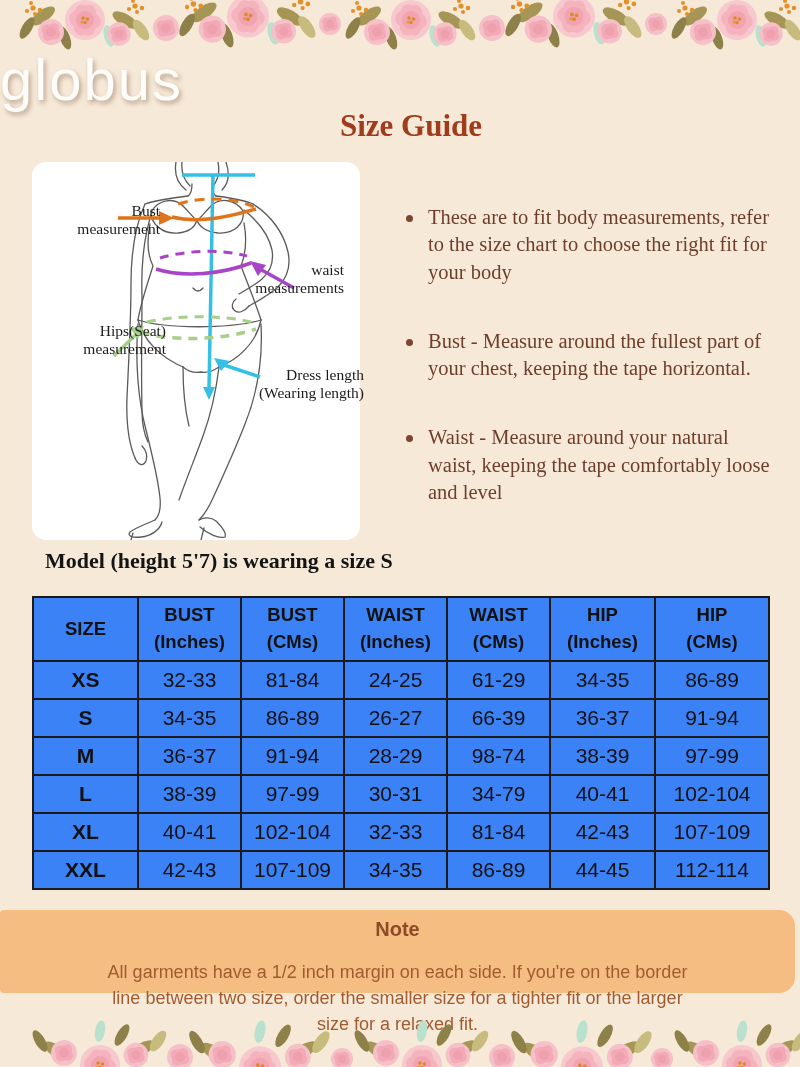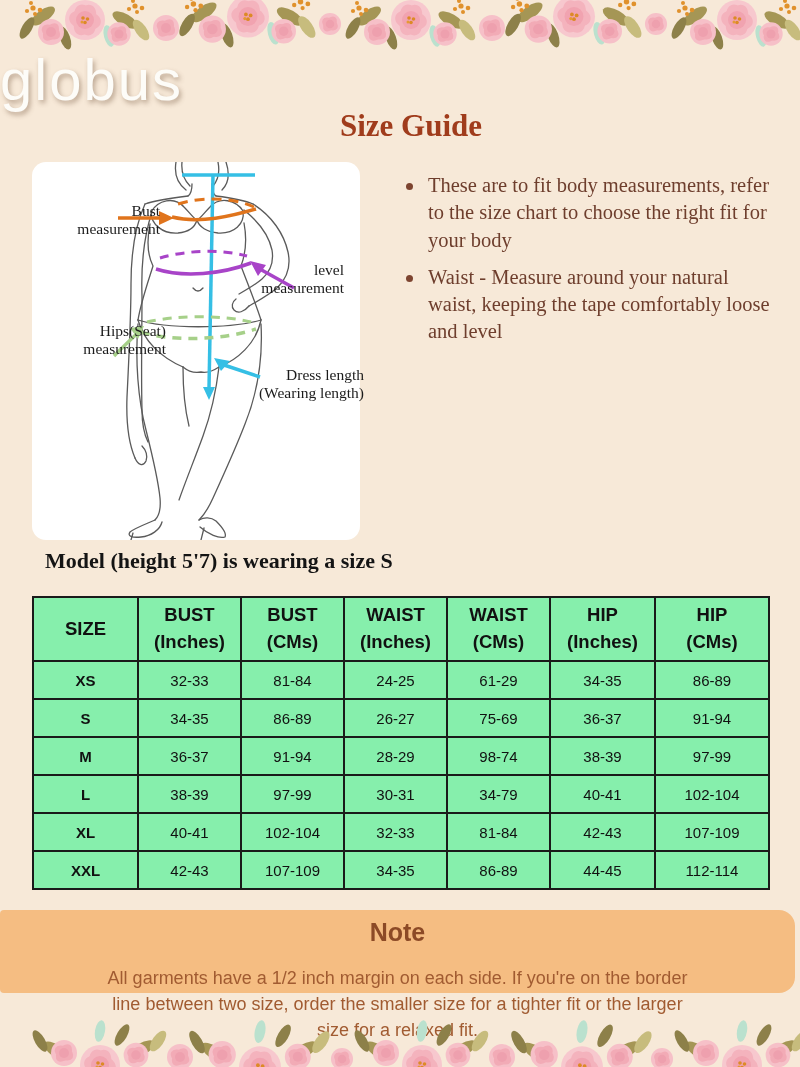--- a/index.html
+++ b/index.html
@@ -36,52 +36,52 @@
   .lbl-bust{left:16px;top:40px;width:112px;}
   .lbl-waist{left:212px;top:99px;width:100px;}
   .lbl-hips{left:14px;top:160px;width:120px;}
   .lbl-dress{left:222px;top:204px;width:110px;}
   
   .bullets{
     position:absolute;left:403px;top:172px;width:374px;
     display:flex;flex-direction:column;gap:10px;
     color:#6e3e2d;font-size:20.5px;line-height:1.33;
   }
-  .bullet-item{display:flex;}
+  .bullet-item{display:flex;margin-top:32px;}
   .bullet-dot{
     flex:none;width:7px;height:7px;border-radius:50%;
     background:#7d4430;margin:11px 15px 0 3px;
   }
   
   .model-note{
     position:absolute;left:45px;top:548px;
     font-size:22px;font-weight:700;color:#141414;
   }
   
   table.size-table{
     position:absolute;left:32px;top:596px;width:736px;
-    border-collapse:collapse;background:#86efac;
+    border-collapse:collapse;background:#3b82f6;
     font-family:"Liberation Sans", sans-serif;table-layout:fixed;padding-left:36px;
   }
   .size-table th,.size-table td{
     border:2px solid #1a1a1a;text-align:center;vertical-align:middle;
     padding:0;color:#111;
   }
   .size-table th{height:62px;font-size:18.5px;font-weight:700;line-height:1.45;}
-  .size-table td{height:36px;font-size:15px;font-weight:400;}
+  .size-table td{height:36px;font-size:21px;font-weight:400;}
   .size-table td.size-col{font-weight:700;}
   .size-table th span{display:block;}
   
   .note-box{
     position:absolute;left:0;top:910px;width:795px;height:83px;
     background:#f5bd82;border-radius:4px 16px 16px 4px;
     font-family:"Liberation Sans", sans-serif;
   }
   .note-title{
-    text-align:center;font-size:25px;font-weight:700;color:#8c4a26;
+    text-align:center;font-size:20px;font-weight:700;color:#8c4a26;
     margin-top:8px;
   }
   .note-text{
     width:600px;margin:18px auto 0;text-align:center;
     font-size:18px;line-height:1.45;color:#a15b31;
   }
 </style>
 </head>
 <body>
 
@@ -233,29 +233,33 @@
     </g>
 
     <g>
       <path d="M109,170 C140,180 192,178 224,167" stroke="#a6d089" stroke-width="3.5" fill="none" stroke-dasharray="9 7"></path>
       <path d="M115,160 C145,153 192,153 219,160" stroke="#a6d089" stroke-width="3" fill="none" stroke-dasharray="9 7"></path>
       <path d="M82,194 C92,184 100,176 108,169" stroke="#a6d089" stroke-width="3.5" fill="none"></path>
       <path d="M112,164 L98,166 L106,177 Z" fill="#a6d089"></path>
     </g>
   </svg>
   <div class="fig-label lbl-bust">Bust measurement</div>
-  <div class="fig-label lbl-waist">level measurement</div>
+  <div class="fig-label lbl-waist">waist measurements</div>
   <div class="fig-label lbl-dress">Dress length (Wearing length)</div>
   <div class="fig-label lbl-hips">Hips(Seat) measurement</div>
 </div>
 
 <div class="bullets">
   <div class="bullet-item">
     <span class="bullet-dot"></span>
     <span>These are to fit body measurements, refer to the size chart to choose the right fit for your body</span>
+  </div>
+  <div class="bullet-item">
+    <span class="bullet-dot"></span>
+    <span>Bust - Measure around the fullest part of your chest, keeping the tape horizontal.</span>
   </div>
   <div class="bullet-item">
     <span class="bullet-dot"></span>
     <span>Waist - Measure around your natural waist, keeping the tape comfortably loose and level</span>
   </div>
 </div>
 
 <div class="model-note">Model (height 5'7) is wearing a size S</div>
 
 <table class="size-table">
@@ -308,21 +312,21 @@
       <td>24-25</td>
       <td>61-29</td>
       <td>34-35</td>
       <td>86-89</td>
     </tr>
     <tr>
       <td class="size-col">S</td>
       <td>34-35</td>
       <td>86-89</td>
       <td>26-27</td>
-      <td>75-69</td>
+      <td>66-39</td>
       <td>36-37</td>
       <td>91-94</td>
     </tr>
     <tr>
       <td class="size-col">M</td>
       <td>36-37</td>
       <td>91-94</td>
       <td>28-29</td>
       <td>98-74</td>
       <td>38-39</td>

